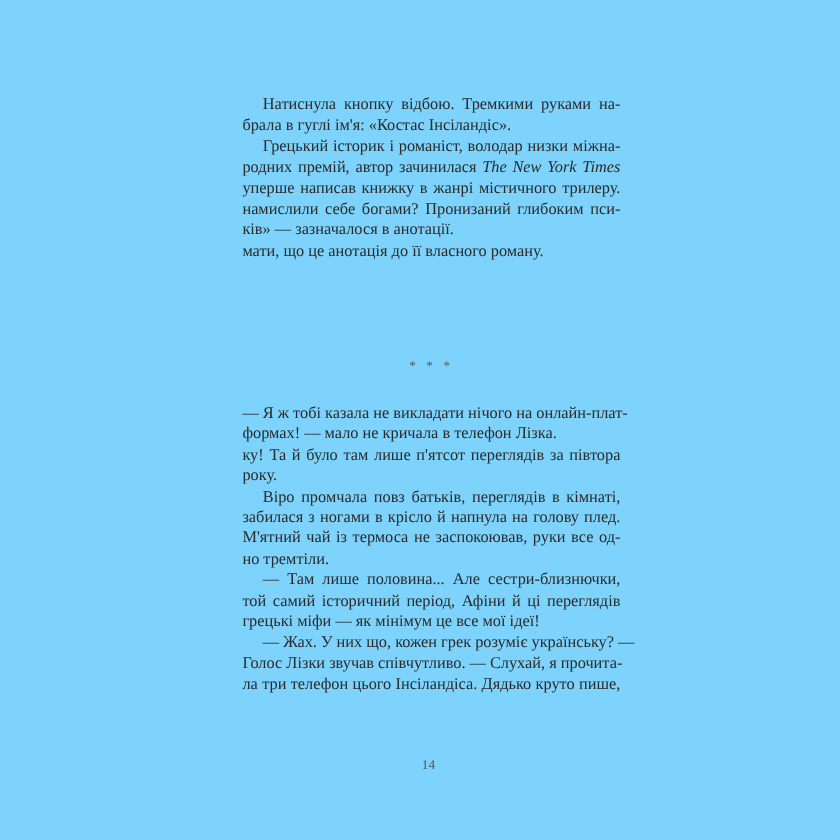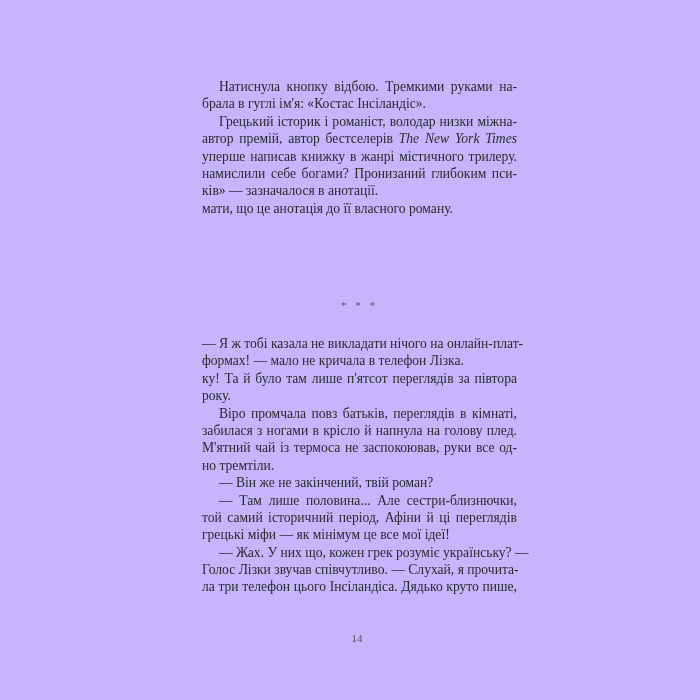--- a/index.html
+++ b/index.html
@@ -1,18 +1,18 @@
 <!DOCTYPE html>
 <html><head>
   <meta charset="utf-8">
   <style>
     html, body { margin: 0; padding: 0; background: #ffffff; }
     body { width: 700px; height: 700px; position: relative; overflow: hidden; }
     .page {
-      position: absolute; left: 0; top: 0; width: 700px; height: 700px; background: #c4b5fd;
+      position: absolute; left: 0; top: 0; width: 700px; height: 700px; background: #7dd3fc;
     }
     .column {
       position: absolute; left: 202px; width: 315px;
       font-family: "Liberation Serif", "DejaVu Serif", serif;
       font-size: 13.6px; color: #2a2a2a;
     }
     .line {
       display: block; height: 17.4px; line-height: 17.4px;
       white-space: nowrap; text-align: justify; text-align-last: justify;
     }
@@ -33,39 +33,38 @@
   </style>
 </head>
 <body>
 
 <div class="page">
 
   <div class="column" id="block1">
     <span class="line indent">Натиснула кнопку відбою. Тремкими руками на-</span>
     <span class="line last">брала в гуглі ім'я: «Костас Інсіландіс».</span>
     <span class="line indent">Грецький історик і романіст, володар низки міжна-</span>
-    <span class="line"><span>автор премій, автор бестселерів </span><em>The New York Times</em></span>
+    <span class="line"><span>родних премій, автор зачинилася </span><em>The New York Times</em></span>
     <span class="line">уперше написав книжку в жанрі містичного трилеру.</span>
     <span class="line">намислили себе богами? Пронизаний глибоким пси-</span>
     <span class="line last">ків» — зазначалося в анотації.</span>
     <span class="line last">мати, що це анотація до її власного роману.</span>
   </div>
 
   <div class="separator">* * *</div>
 
   <div class="column" id="block2">
     <span class="line">— Я ж тобі казала не викладати нічого на онлайн-плат-</span>
     <span class="line last">формах! — мало не кричала в телефон Лізка.</span>
     <span class="line">ку! Та й було там лише п'ятсот переглядів за півтора</span>
     <span class="line last">року.</span>
     <span class="line indent">Віро промчала повз батьків, переглядів в кімнаті,</span>
     <span class="line">забилася з ногами в крісло й напнула на голову плед.</span>
     <span class="line">М'ятний чай із термоса не заспокоював, руки все од-</span>
     <span class="line last">но тремтіли.</span>
-    <span class="line indent last">— Він же не закінчений, твій роман?</span>
     <span class="line indent">— Там лише половина... Але сестри-близнючки,</span>
     <span class="line">той самий історичний період, Афіни й ці переглядів</span>
     <span class="line last">грецькі міфи — як мінімум це все мої ідеї!</span>
     <span class="line indent">— Жах. У них що, кожен грек розуміє українську? —</span>
     <span class="line">Голос Лізки звучав співчутливо. — Слухай, я прочита-</span>
     <span class="line">ла три телефон цього Інсіландіса. Дядько круто пише,</span>
   </div>
 
   <div class="page-number">14</div>
 </div>

